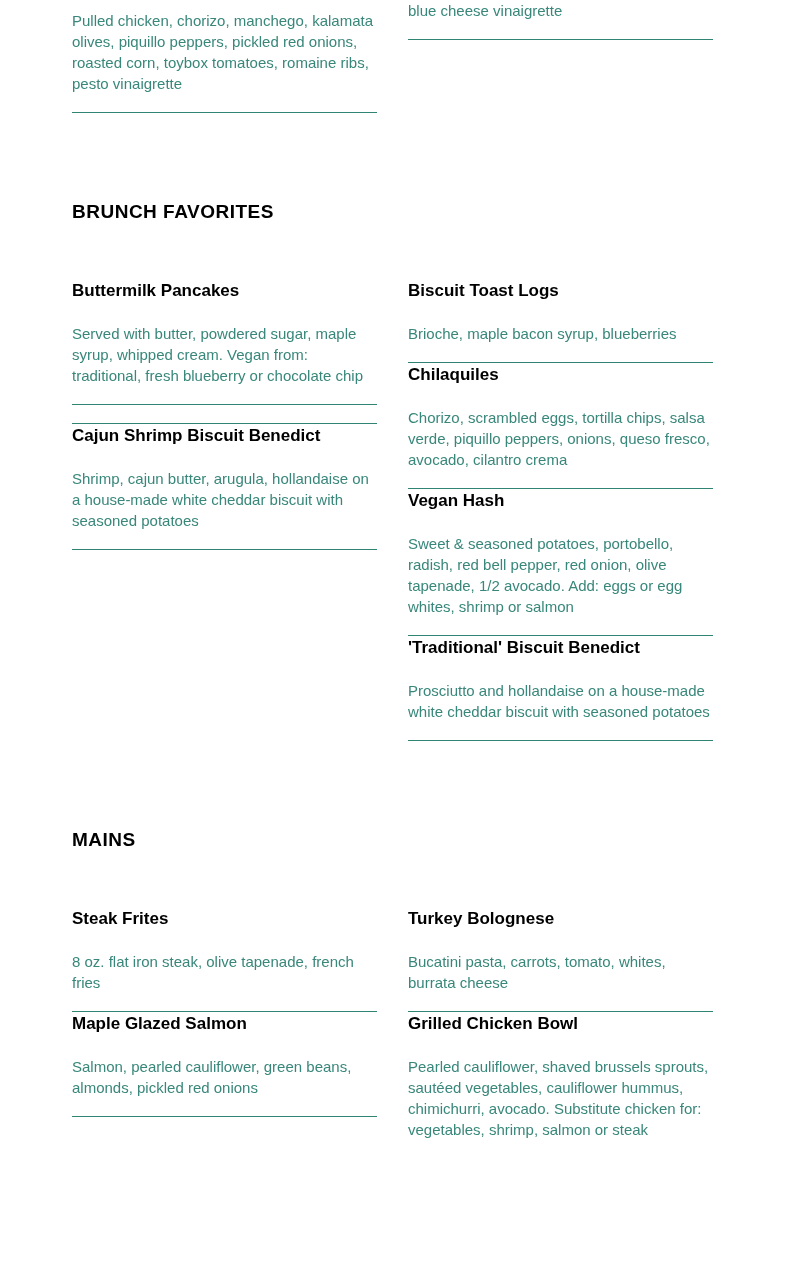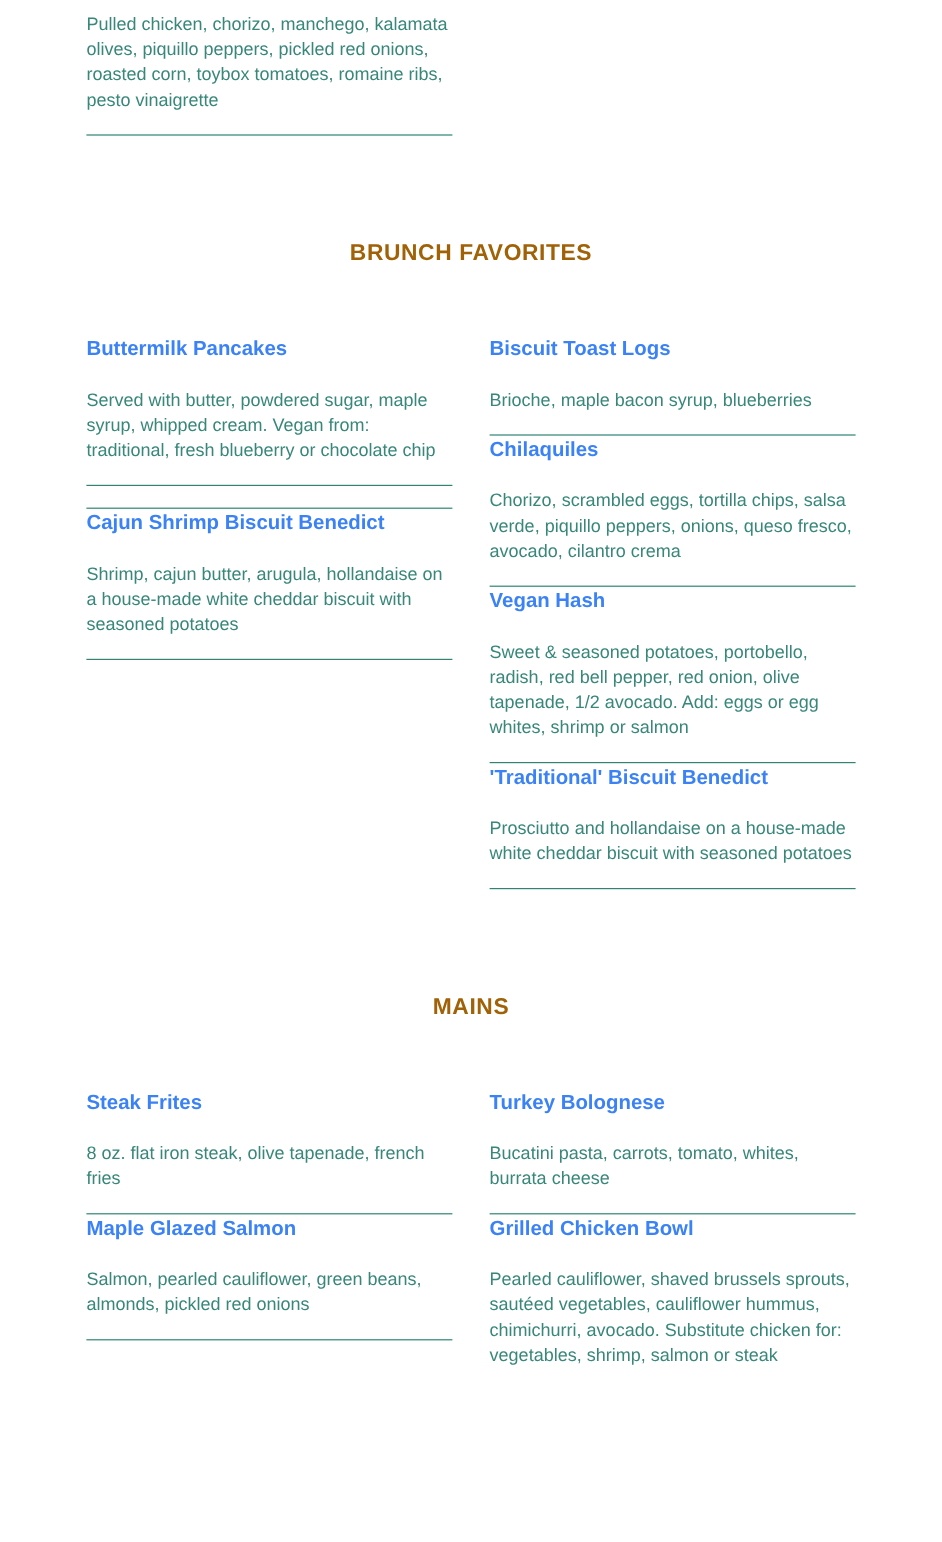--- a/index.html
+++ b/index.html
@@ -22,60 +22,66 @@
   .grid {
     display: grid;
     grid-template-columns: 1fr 1fr;
     column-gap: 31px;
     align-items: start;
   }
   .col { min-width: 0; }
   .item { }
   .item + .item { }
   .item-name {
-    color: #3b82f6;
+    color: #000000;
     font-size: 17px;
     font-weight: 700;
     line-height: 24px;
     margin: 0 0 20px 0;
   }
   .item-desc {
     color: #38877a;
     font-size: 15px;
     font-weight: 400;
     line-height: 21px;
     margin: 0;
   }
   .rule {
     border: none;
     border-top: 1px solid #2f8474;
     margin: 18px 0 0 0;
     height: 0;
   }
   .section-title {
-    color: #a16207;
+    color: #000000;
     font-size: 19px;
     font-weight: 700;
     letter-spacing: 0.5px;
-    text-align: center;
+    text-align: left;
     line-height: 26px;
     margin: 86px 0 54px 0;
   }
   
   .offset-top { margin-top: 10px; }
 </style>
 </head>
 <body>
 
 <div class="menu">
 
   <div class="grid">
     <div class="col">
       <div class="item">
         <p class="item-desc offset-top">Pulled chicken, chorizo, manchego, kalamata olives, piquillo peppers, pickled red onions, roasted corn, toybox tomatoes, romaine ribs, pesto vinaigrette</p>
+        <hr class="rule">
+      </div>
+    </div>
+    <div class="col">
+      <div class="item">
+        <p class="item-desc">blue cheese vinaigrette</p>
         <hr class="rule">
       </div>
     </div>
   </div>
 
   <section>
     <h2 class="section-title">BRUNCH FAVORITES</h2>
     <div class="grid">
       <div class="col">
 

